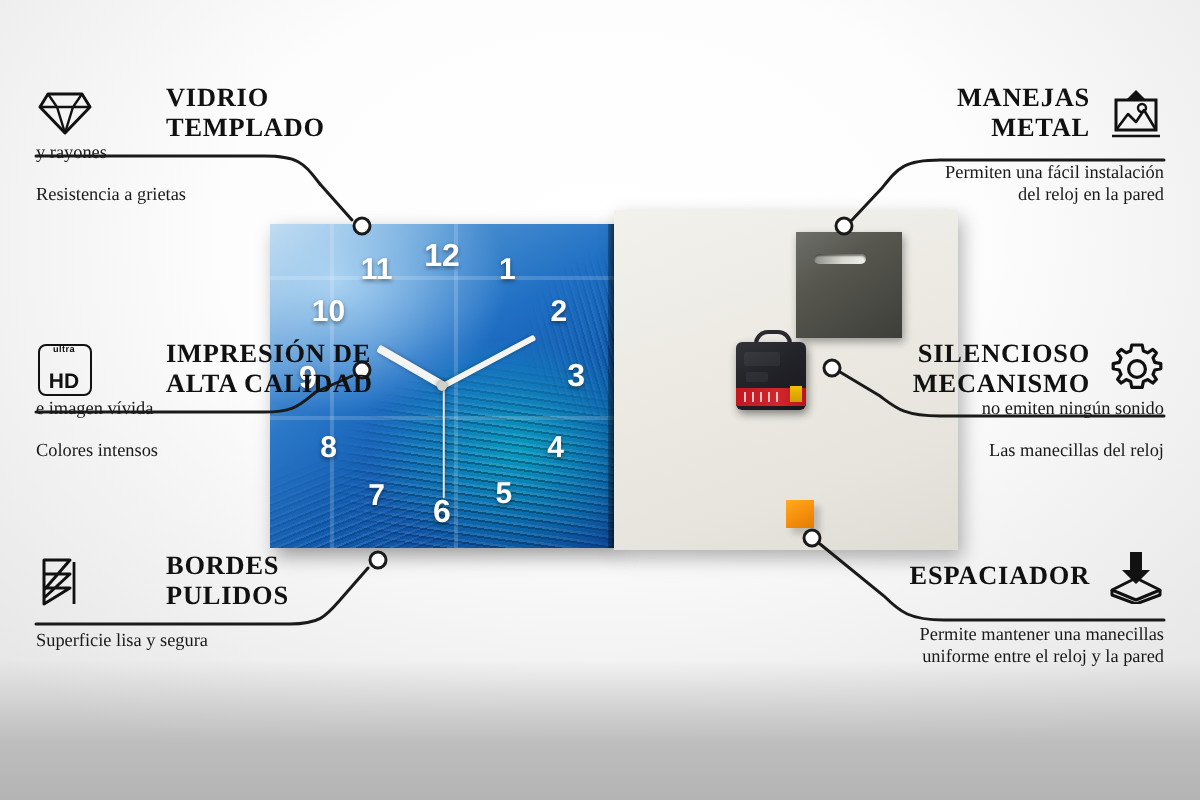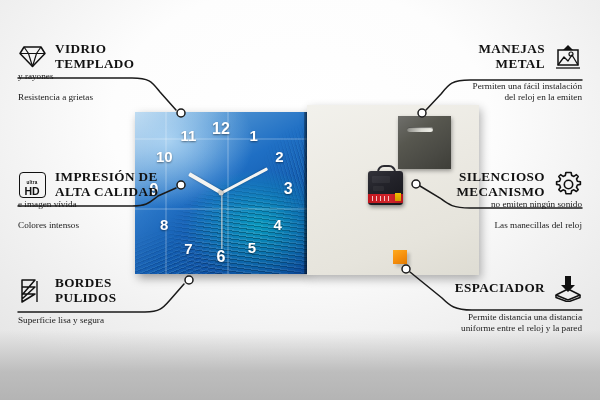--- a/index.html
+++ b/index.html
@@ -119,26 +119,26 @@
   .callout .desc{
     font-family:"Liberation Serif",serif;color:#1a1a1a;font-size:9.2px;
     line-height:11px;white-space:nowrap;
   }
   .left-callout{text-align:left;}
   .right-callout{text-align:right;}
   .head-row{display:flex;align-items:center;gap:9px;}
   .right-callout .head-row{justify-content:flex-end;}
   .left-callout .head-row{justify-content:flex-start;}
   .icon-box{width:28px;height:28px;flex:0 0 28px;display:flex;align-items:center;justify-content:center;}
-  .ttl-wrap{display:flex;flex-direction:column;}
+  .ttl-wrap{display:flex;flex-direction:column;margin-left:28px;}
   .right-callout .ttl-wrap{align-items:flex-end;text-align:right;}
 
   .badge-hd{
     width:25px;height:24px;border:1.7px solid #111;border-radius:4px;
-    display:flex;flex-direction:column;align-items:center;justify-content:flex-end;line-height:1;
+    display:flex;flex-direction:column;align-items:center;justify-content:space-between;line-height:1;
   }
   .badge-hd .u{font-family:"Liberation Sans",sans-serif;font-size:4.6px;font-weight:700;letter-spacing:.2px;color:#111;}
   .badge-hd .hd{font-family:"Liberation Sans",sans-serif;font-size:10.5px;font-weight:700;color:#111;margin-top:.5px;}
 </style>
 </head>
 <body>
 
 <div id="stage">
 
   <div id="clock-panel" class="photo">
@@ -269,21 +269,21 @@
         <svg width="28" height="26" viewBox="0 0 28 26">
           <path d="M14,1 L9,6 H19 Z" fill="#111"></path>
           <rect x="4" y="6" width="20" height="15" fill="none" stroke="#111" stroke-width="1.5"></rect>
           <path d="M4,21 L10,13 L14,17 L18,11 L24,21" fill="none" stroke="#111" stroke-width="1.3" stroke-linejoin="round"></path>
           <circle cx="17" cy="10" r="2" fill="none" stroke="#111" stroke-width="1.2"></circle>
           <path d="M2,24 H26" stroke="#111" stroke-width="1.3"></path>
         </svg>
       </div>
     </div>
     <div class="desc" style="margin-top:10px">Permiten una fácil instalación</div>
-    <div class="desc">del reloj en la emiten</div>
+    <div class="desc">del reloj en la pared</div>
   </div>
 
   <div class="callout right-callout" style="left:400px;top:170px;width:182px">
     <div class="head-row">
       <div class="ttl-wrap">
         <div class="title">SILENCIOSO</div>
         <div class="title">MECANISMO</div>
       </div>
       <div class="icon-box">
         <svg width="27" height="27" viewBox="0 0 27 27">
@@ -302,17 +302,17 @@
         <div class="title">ESPACIADOR</div>
       </div>
       <div class="icon-box">
         <svg width="28" height="28" viewBox="0 0 28 28">
           <path d="M11,2 H17 V11 H21 L14,18 L7,11 H11 Z" fill="#111"></path>
           <path d="M14,15 L26,21 L14,26 L2,21 Z" fill="none" stroke="#111" stroke-width="1.5" stroke-linejoin="round"></path>
           <path d="M2,21 V23.5 L14,28 L26,23.5 V21" fill="none" stroke="#111" stroke-width="1.5" stroke-linejoin="round"></path>
         </svg>
       </div>
     </div>
-    <div class="desc" style="margin-top:10px">Permite distancia una distancia</div>
+    <div class="desc" style="margin-top:10px">Permite mantener una manecillas</div>
     <div class="desc">uniforme entre el reloj y la pared</div>
   </div>
 
 </div>
 
 </body></html>

